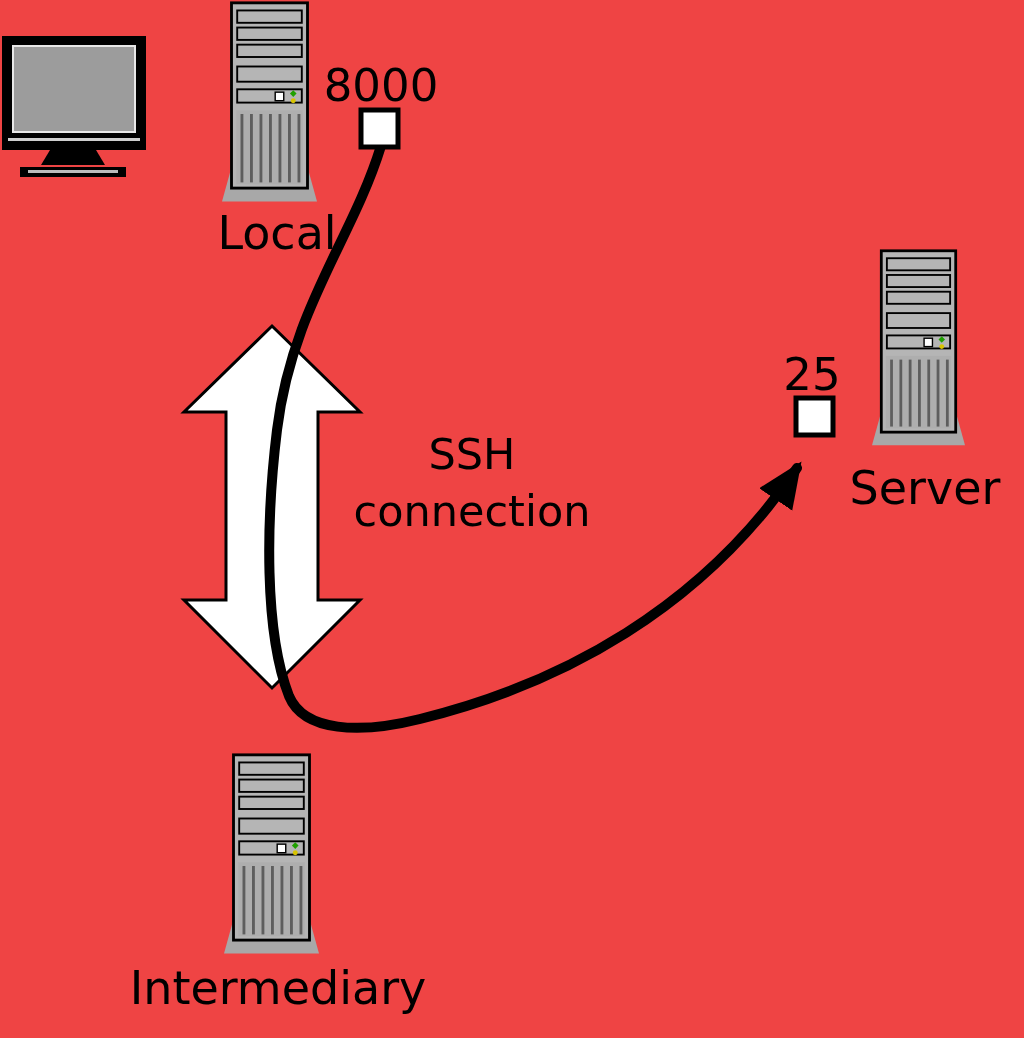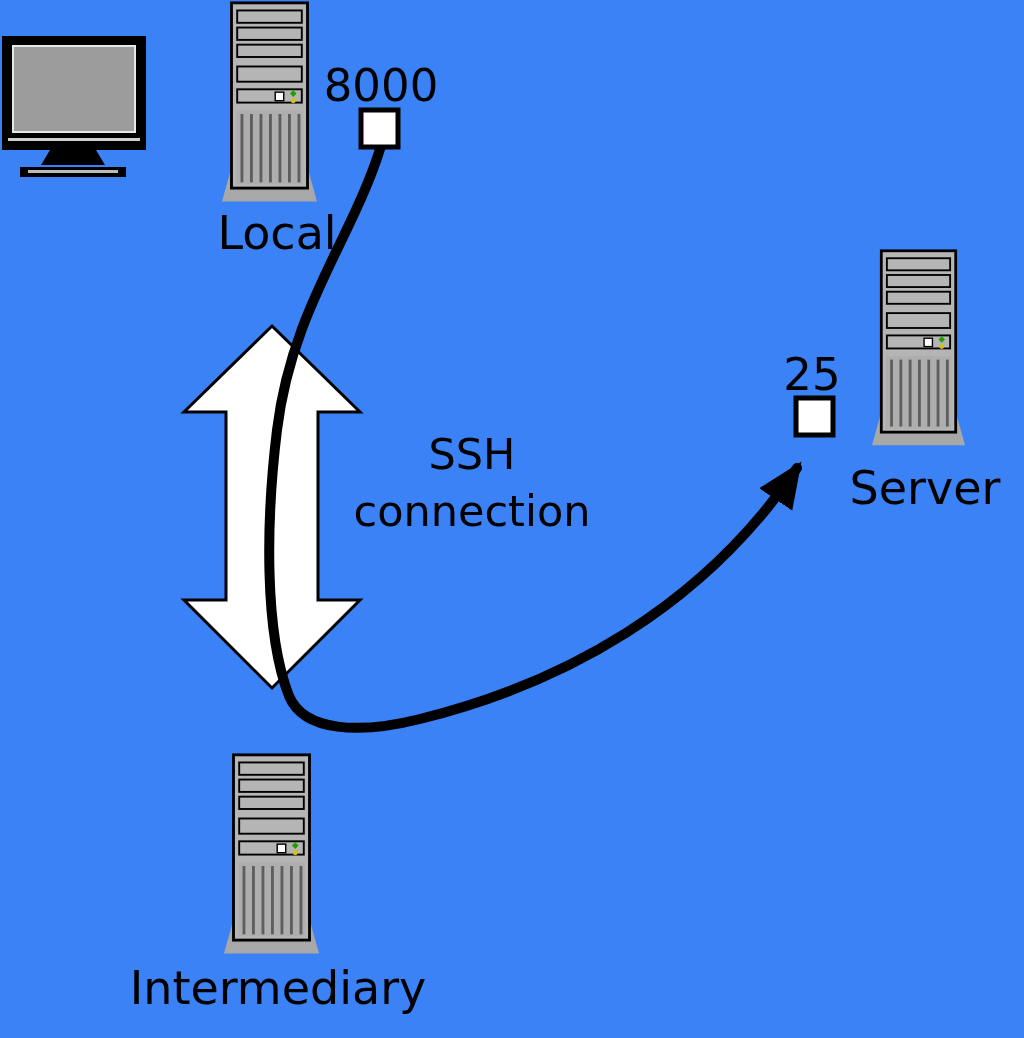--- a/index.html
+++ b/index.html
@@ -4,21 +4,21 @@
 <style>
   html, body {
     margin: 0;
     padding: 0;
     background: #ffffff;
   }
   .canvas {
     position: relative;
     width: 1024px;
     height: 1038px;
-    background: #3b82f6;
+    background: #ef4444;
     font-family: "DejaVu Sans", sans-serif;
     overflow: hidden;
   }
   svg { display: block; }
   text {
     font-family: "DejaVu Sans", sans-serif;
     fill: #000000;
   }
   .node-label { font-size: 46px; }
   .port-label { font-size: 45px; }

